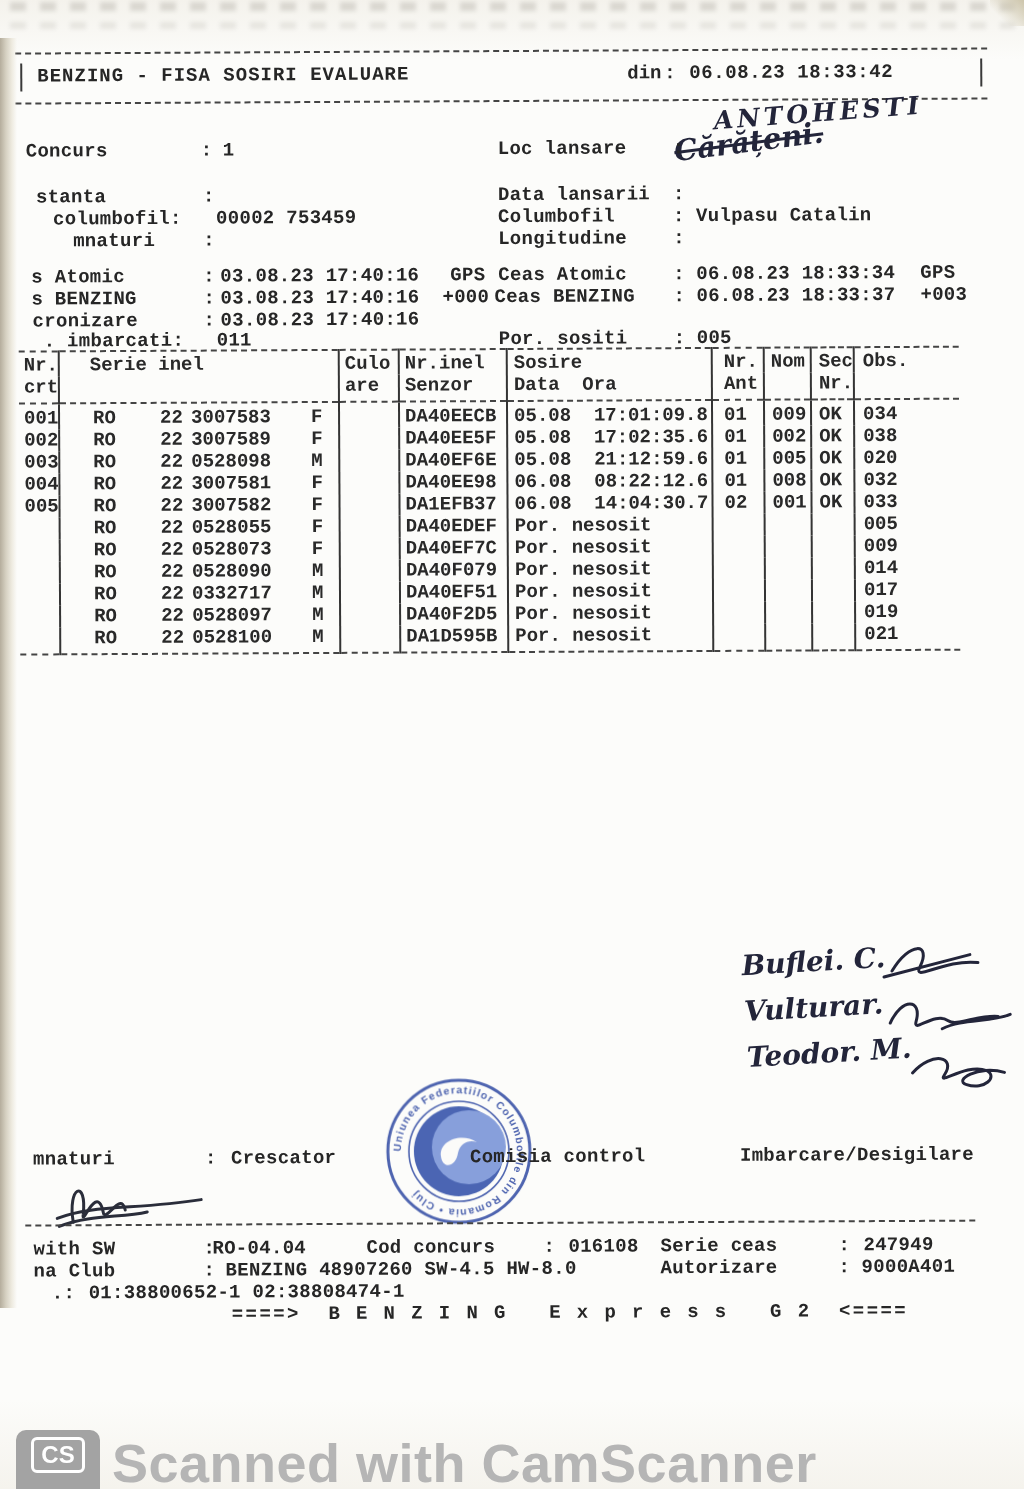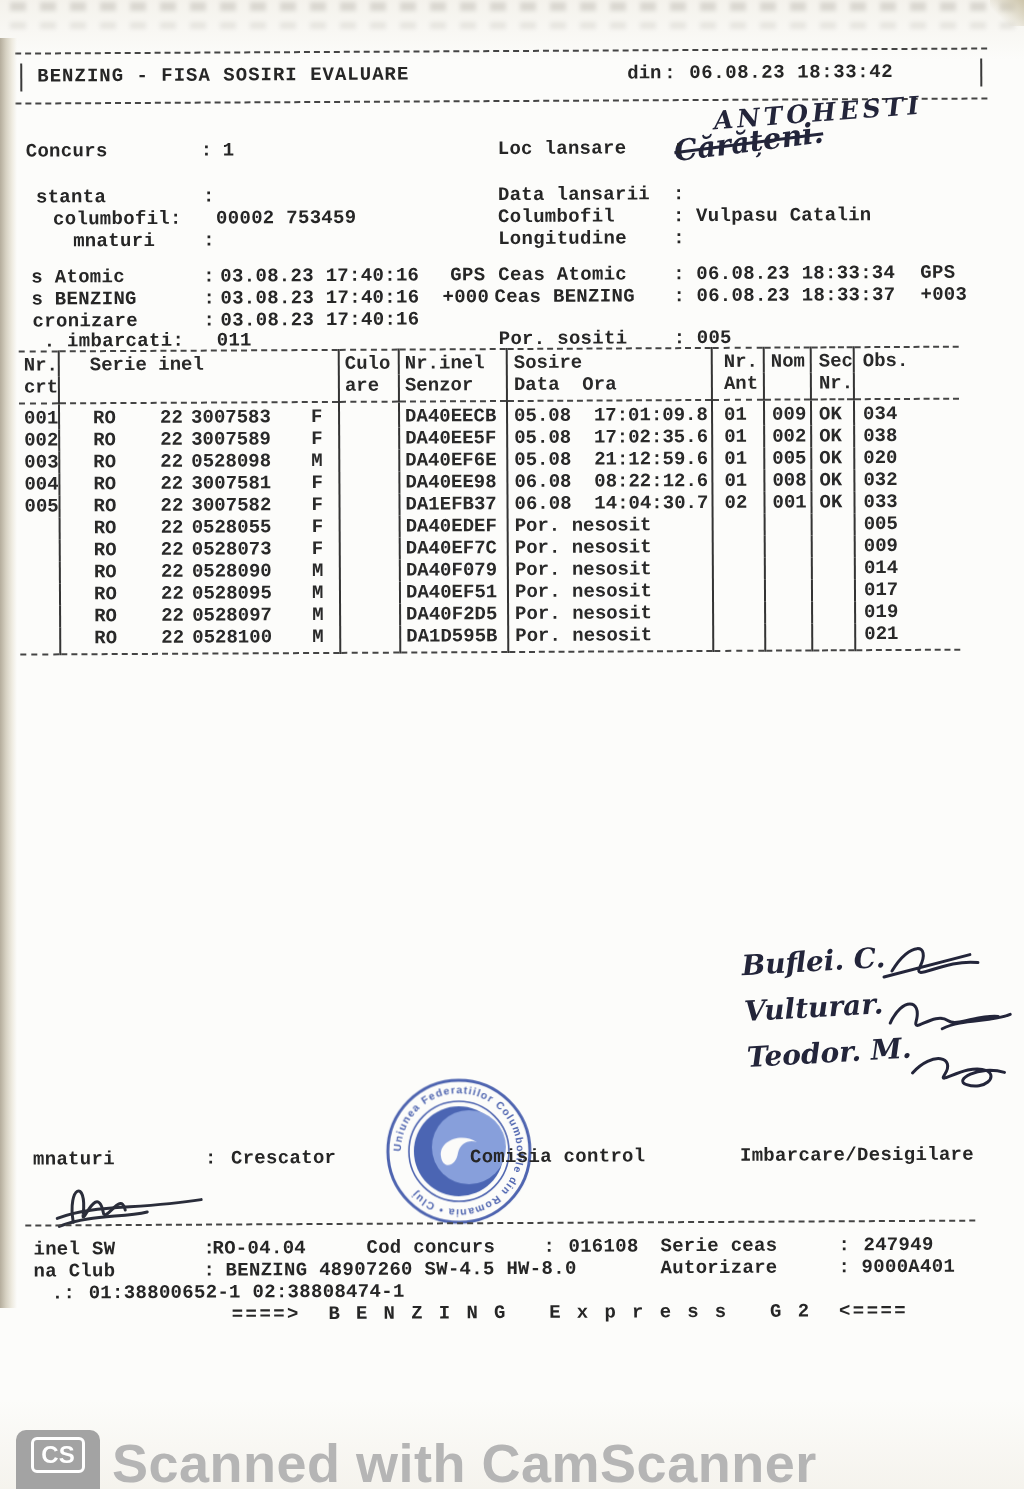--- a/index.html
+++ b/index.html
@@ -272,21 +272,21 @@
             <td class="c-culo"></td>
             <td class="c-senzor">DA40F079</td>
             <td class="c-sosire">Por. nesosit</td>
             <td class="c-ant"></td>
             <td class="c-nom"></td>
             <td class="c-sec"></td>
             <td class="c-obs">014</td>
           </tr>
           <tr>
             <td class="c-nr"></td>
-            <td class="c-serie"><span class="sp-country">RO</span><span class="sp-year">22</span><span class="sp-ring">0528095</span><span class="sp-sex">M</span></td>
+            <td class="c-serie"><span class="sp-country">RO</span><span class="sp-year">22</span><span class="sp-ring">0332717</span><span class="sp-sex">M</span></td>
             <td class="c-culo"></td>
             <td class="c-senzor">DA40EF51</td>
             <td class="c-sosire">Por. nesosit</td>
             <td class="c-ant"></td>
             <td class="c-nom"></td>
             <td class="c-sec"></td>
             <td class="c-obs">017</td>
           </tr>
           <tr>
             <td class="c-nr"></td>
@@ -353,21 +353,21 @@
       <g fill="none" stroke="#2a2d3a" stroke-width="3" stroke-linecap="round">
         <path d="M22,48 C16,12 36,4 32,40 C30,54 46,8 52,38 C54,50 70,16 74,36"></path>
         <path d="M6,44 C42,30 84,36 150,26"></path>
         <path d="M8,52 C40,40 70,44 96,38"></path>
       </g>
     </svg>
 
     <div class="dash" style="left:22px;top:1222px;width:950px"></div>
 
     <div class="tline" style="top:1236px">
-      <span style="left:30px">inel SW</span>
+      <span style="left:30px">with SW</span>
       <span style="left:200px">:</span>
       <span style="left:209px">RO-04.04</span>
       <span style="left:363px">Cod concurs</span>
       <span style="left:540px">:</span>
       <span style="left:565px">016108</span>
       <span style="left:657px">Serie ceas</span>
       <span style="left:835px">:</span>
       <span style="left:860px">247949</span>
     </div>
     <div class="tline" style="top:1258px">

